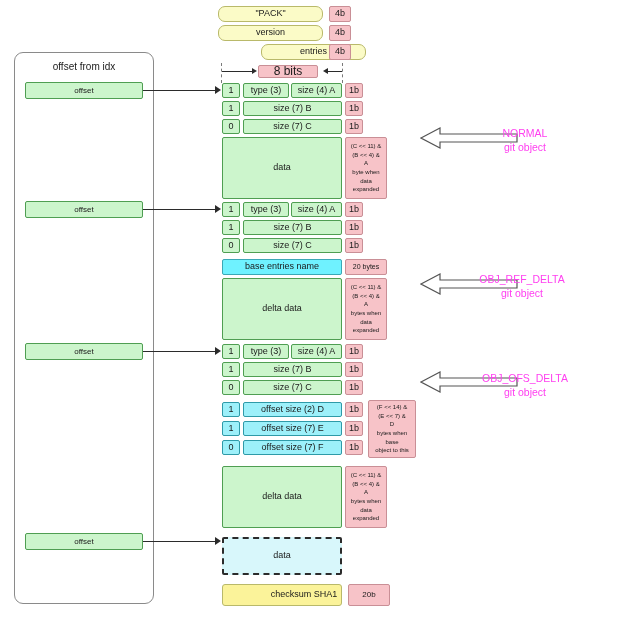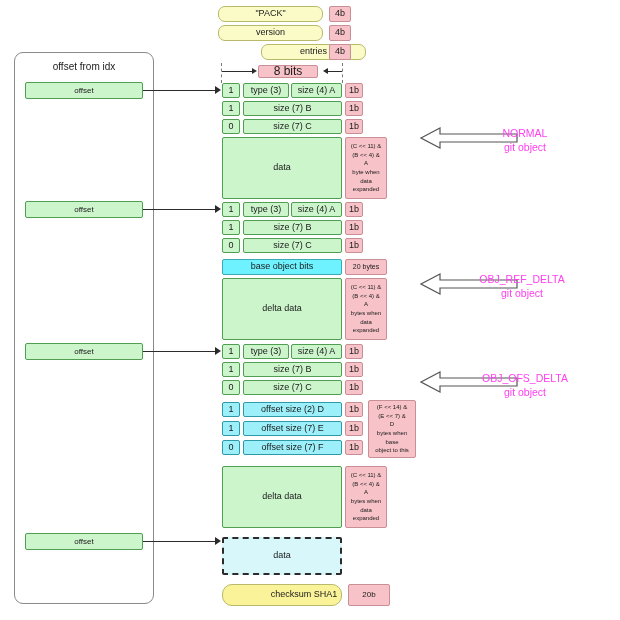--- a/index.html
+++ b/index.html
@@ -18,21 +18,21 @@
     display:flex;align-items:center;justify-content:center;
     text-align:center;
     font-size:9px;
     color:#1a1a1a;
     line-height:1.25;
   }
   .green{background:#ccf5cc;border:1px solid #4f9e52;border-radius:2px;}
   .pink{background:#f7c3c8;border:1px solid #c98f96;border-radius:2px;}
   .pinkhdr{background:#f7c3c8;border:1px solid #c98f96;border-radius:2px;}
   .yellow{background:#fbfbc7;border:1px solid #b9b96a;border-radius:7px;}
-  .yellow2{background:#fbf39a;border:1px solid #b9b96a;border-radius:10px;padding-left:44px;}
+  .yellow2{background:#fbf39a;border:1px solid #b9b96a;border-radius:3px;padding-left:44px;}
   .cyan{background:#6ff2ff;border:1px solid #3aa8b5;border-radius:2px;}
   .cyanrow{background:#9df0fa;border:1px solid #2e9aa8;border-radius:2px;}
   .dashedcyan{background:#d8f7fb;border:2px dashed #2b2b2b;border-radius:2px;}
 
   
   #sidepanel{
     position:absolute;
     left:14px;top:52px;width:140px;height:552px;
     border:1px solid #8a8a8a;border-radius:9px;background:#ffffff;
     box-sizing:border-box;
@@ -165,21 +165,21 @@
   <div class="box pink" style="left:345px;top:202px;width:18px;height:15px;">1b</div>
 
   <div class="box green" style="left:222px;top:220px;width:18px;height:15px;">1</div>
   <div class="box green" style="left:243px;top:220px;width:99px;height:15px;">size  (7)  B</div>
   <div class="box pink" style="left:345px;top:220px;width:18px;height:15px;">1b</div>
 
   <div class="box green" style="left:222px;top:238px;width:18px;height:15px;">0</div>
   <div class="box green" style="left:243px;top:238px;width:99px;height:15px;">size  (7)  C</div>
   <div class="box pink" style="left:345px;top:238px;width:18px;height:15px;">1b</div>
 
-  <div class="box cyan" style="left:222px;top:259px;width:120px;height:16px;">base object bits</div>
+  <div class="box cyan" style="left:222px;top:259px;width:120px;height:16px;">base entries name</div>
   <div class="box pink" style="left:345px;top:259px;width:42px;height:16px;font-size:7px;">20 bytes</div>
 
   <div class="box green" style="left:222px;top:278px;width:120px;height:62px;font-size:9px;">delta data</div>
   <div class="box pink note" style="left:345px;top:278px;width:42px;height:62px;white-space:pre-line;">(C &lt;&lt; 11) &amp;
 (B &lt;&lt; 4) &amp;
 A
 bytes when data
 expanded</div>
 
   <div class="bigarrow" style="left:420px;top:272px;">

